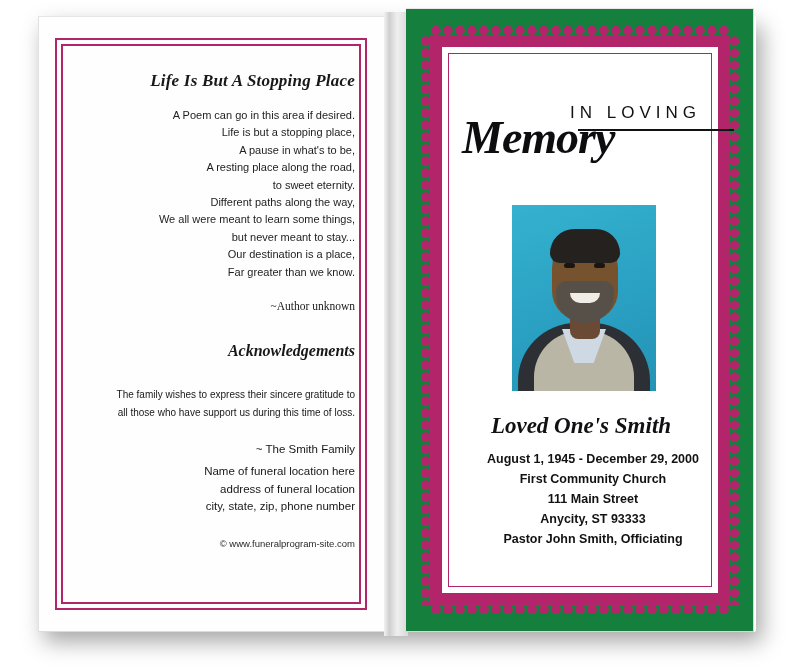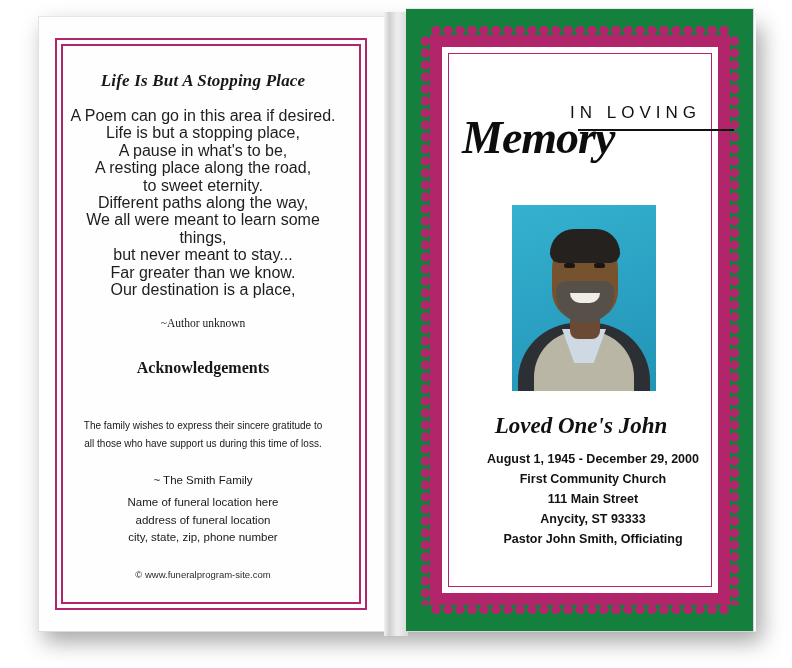--- a/index.html
+++ b/index.html
@@ -61,53 +61,54 @@
     left: 22px;
     top: 27px;
     width: 300px;
     height: 560px;
     border: 2px solid #b3256b;
     box-sizing: border-box;
   }
 
   .left-content {
     position: absolute;
-    left: 22px;
+    left: 32px;
     top: 40px;
     width: 284px;
     height: 534px;
-    text-align: center;
+    text-align: right;
     color: #18181a;
   }
 
   .poem-title {
     font-family: "Liberation Serif", serif;
     font-style: italic;
     font-weight: bold;
     font-size: 17px;
     margin: 14px 0 16px 0;
     letter-spacing: 0.2px;
   }
   .poem-line {
     font-family: "Liberation Sans", sans-serif;
-    font-size: 16px;
+    font-size: 11px;
     line-height: 17.4px;
     color: #1d1d1f;
   }
   .poem-author {
     font-family: Liberation Serif, serif;
     font-size: 11.5px;
     margin-top: 19px;
   }
   .ack-title {
     font-family: "Liberation Serif", serif;
+    font-style: italic;
     font-weight: bold;
     font-size: 16px;
     margin-top: 30px;
-    margin-bottom: 40px;
+    margin-bottom: 26px;
   }
   .ack-body {
     font-family: "Liberation Sans", sans-serif;
     font-size: 10px;
     line-height: 17.5px;
   }
   .ack-family {
     font-family: "Liberation Sans", sans-serif;
     font-size: 11.5px;
     margin-top: 22px;
@@ -383,22 +384,22 @@
 
       <div>
         <div class="poem-line">A Poem can go in this area if desired.</div>
         <div class="poem-line">Life is but a stopping place,</div>
         <div class="poem-line">A pause in what's to be,</div>
         <div class="poem-line">A resting place along the road,</div>
         <div class="poem-line">to sweet eternity.</div>
         <div class="poem-line">Different paths along the way,</div>
         <div class="poem-line">We all were meant to learn some things,</div>
         <div class="poem-line">but never meant to stay...</div>
+        <div class="poem-line">Our destination is a place,</div>
         <div class="poem-line">Far greater than we know.</div>
-        <div class="poem-line">Our destination is a place,</div>
       </div>
 
       <div class="poem-author">~Author unknown</div>
 
       <div class="ack-title">Acknowledgements</div>
 
       <div class="ack-body">
         <div>The family wishes to express their sincere gratitude to</div>
         <div>all those who have support us during this time of loss.</div>
       </div>
@@ -441,21 +442,21 @@
       <div class="ph-shirt"></div>
       <div class="ph-neck"></div>
       <div class="ph-head"></div>
       <div class="ph-hair"></div>
       <div class="ph-beard"></div>
       <div class="ph-eye l"></div>
       <div class="ph-eye r"></div>
       <div class="ph-smile"></div>
     </div>
 
-    <div class="cover-name">Loved One's John</div>
+    <div class="cover-name">Loved One's Smith</div>
 
     <div class="cover-details">
       <div>August 1, 1945 - December 29, 2000</div>
       <div>First Community Church</div>
       <div>111 Main Street</div>
       <div>Anycity, ST 93333</div>
       <div>Pastor John Smith, Officiating</div>
     </div>
   </div>
 

